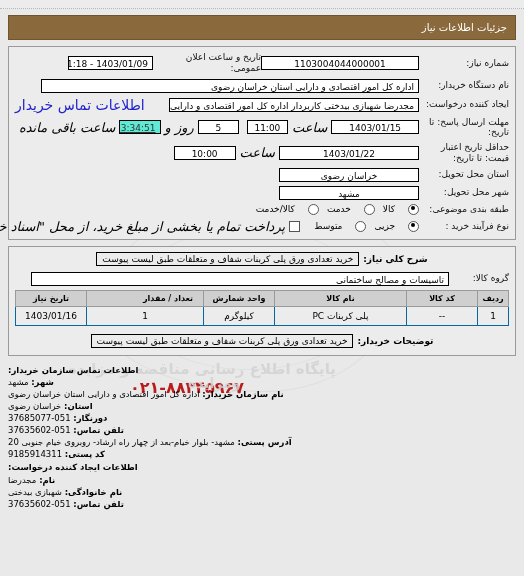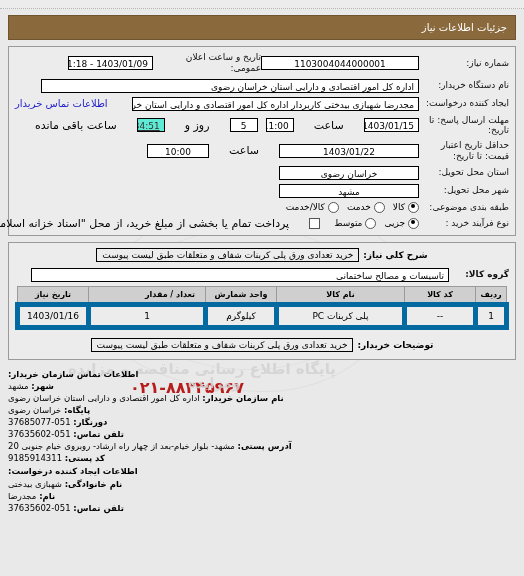--- a/index.html
+++ b/index.html
@@ -137,36 +137,37 @@
   .fld.right { text-align: right; }
   .fld.khaki { background: #5eead4; color:#333;text-decoration:underline; }
 
   .w-sm   { width: 62px; }
   .w-md   { width: 85px; }
   .w-lg   { width: 140px; }
   .w-xl   { width: 158px; }
   .w-full { width: 378px; }
 
   .sub {
-    font-size: 11px;
-    margin: 0 20px;
-    white-space: nowrap;
+    font-size: 13px;
+    margin: 0 4px;
+    white-space: nowrap;
+    font-style: italic;
   }
 
   .link {
     color: #2222cc;
-    font-size: 10px;
+    font-size: 14px;
     text-decoration: none;
     margin-right: 24px;
     white-space: nowrap;
     cursor: pointer;
   }
 
   
-  .radio-grp { display: flex; align-items: center; gap: 3px; }
+  .radio-grp { display: flex; align-items: center; gap: 13px; }
   .radio {
     width: 9px; height: 9px;
     border: 1px solid #555;
     border-radius: 50%;
     background: #fff;
     display: inline-block;
     position: relative;
     flex: 0 0 auto;
   }
   .radio.on::after {
@@ -225,21 +226,21 @@
   table.goods th {
     background: #cfcfcf;
     border: 1px solid #9a9a9a;
     font-size: 8px;
     font-weight: bold;
     padding: 3px 2px;
     color: #000;
     text-align: center;
   }
   table.goods td {
-    border: 5px solid #0369a1;
+    border: 1px solid #0369a1;
     padding: 4px 2px;
     text-align: center;
     font-size: 9px;
     color: #000;
     background: transparent;
   }
 
   
   .contact {
     margin: 8px 8px 0 8px;
@@ -358,21 +359,21 @@
 
     <div class="panel">
 
       <div class="desc-row" style="justify-content:center;">
         <span class="desc-lbl">شرح کلی نیاز:</span>
         <span class="desc-val">خرید تعدادی ورق پلی کربنات شفاف و متعلقات طبق لیست پیوست</span>
       </div>
 
 
       <div class="row">
-        <div class="lbl" style="width:56px;font-weight:bold;">گروه کالا:</div>
+        <div class="lbl" style="width:56px;font-weight:normal;">گروه کالا:</div>
         <div class="fld right" style="width:418px;">تاسیسات و مصالح ساختمانی</div>
       </div>
 
       <table class="goods">
         <thead>
           <tr>
             <th style="width:26px;">ردیف</th>
             <th style="width:66px;">کد کالا</th>
             <th>نام کالا</th>
             <th style="width:66px;">واحد شمارش</th>
@@ -405,21 +406,21 @@
 
       <div>
         <span class="k">شهر:</span>
         <span class="v">مشهد</span>
       </div>
       <div>
         <span class="k">نام سازمان خریدار:</span>
         <span class="v">اداره کل امور اقتصادی و دارایی استان خراسان رضوی</span>
       </div>
       <div>
-        <span class="k">پایگاه:</span>
+        <span class="k">استان:</span>
         <span class="v">خراسان رضوی</span>
       </div>
       <div>
         <span class="k">دورنگار:</span>
         <span class="v ltr">37685077-051</span>
       </div>
       <div>
         <span class="k">تلفن تماس:</span>
         <span class="v ltr">37635602-051</span>
       </div>
@@ -428,28 +429,28 @@
         <span class="v">مشهد- بلوار خیام-بعد از چهار راه ارشاد- روبروی خیام جنوبی 20</span>
       </div>
       <div>
         <span class="k">کد پستی:</span>
         <span class="v ltr">9185914311</span>
       </div>
 
       <div class="hdr" style="margin-top:1px;">اطلاعات ایجاد کننده درخواست:</div>
 
       <div>
+        <span class="k">نام:</span>
+        <span class="v">مجدرضا</span>
+      </div>
+      <div>
         <span class="k">نام خانوادگی:</span>
         <span class="v">شهبازی بیدختی</span>
       </div>
       <div>
-        <span class="k">نام:</span>
-        <span class="v">مجدرضا</span>
-      </div>
-      <div>
         <span class="k">تلفن تماس:</span>
         <span class="v ltr">37635602-051</span>
       </div>
 
     </div>
 
   </div>
 </div>
 
 </body></html>

